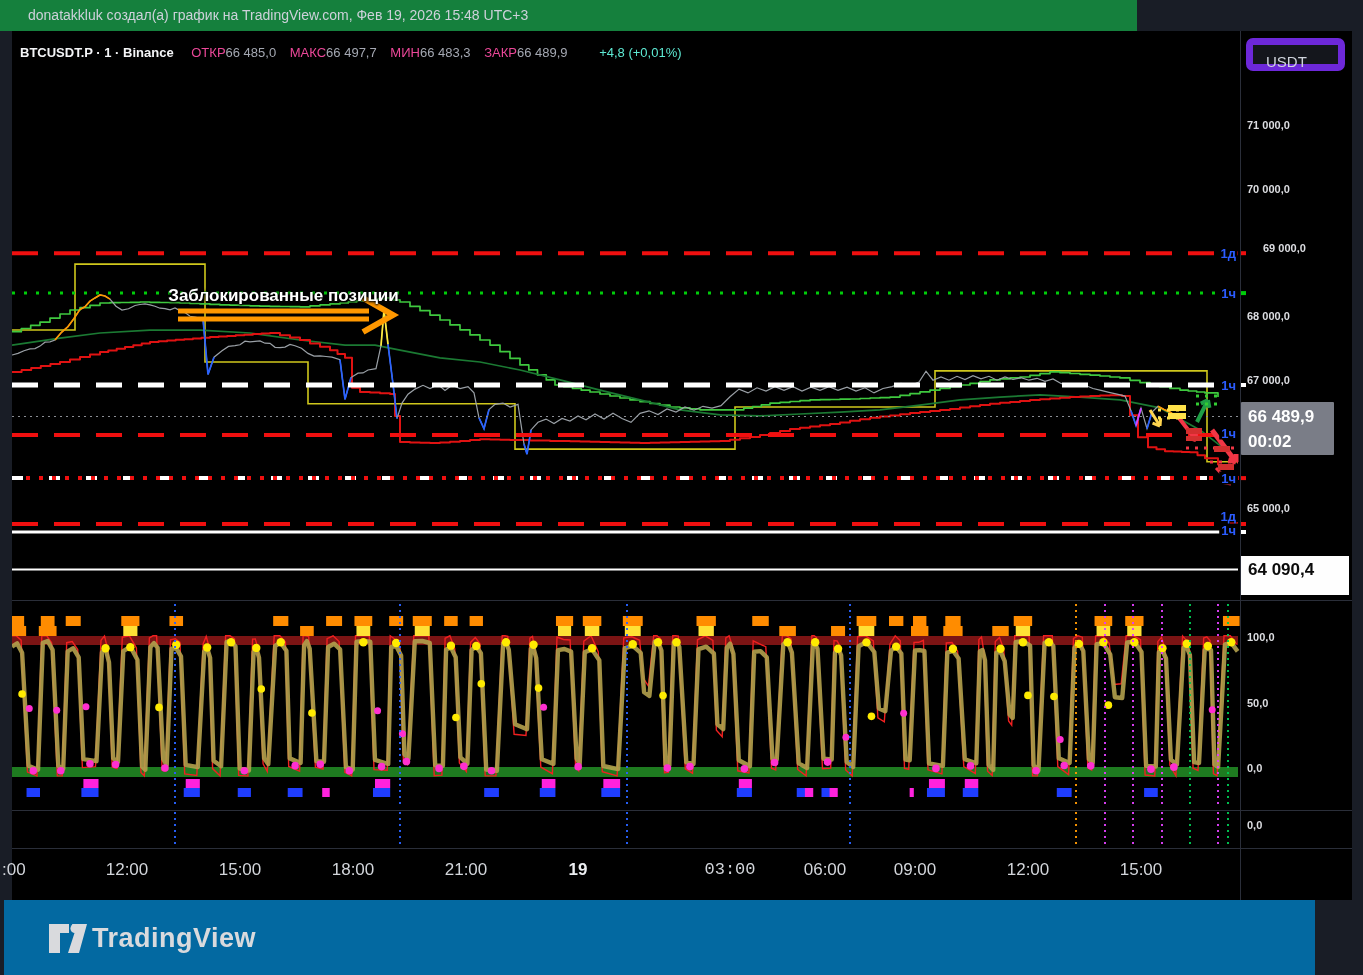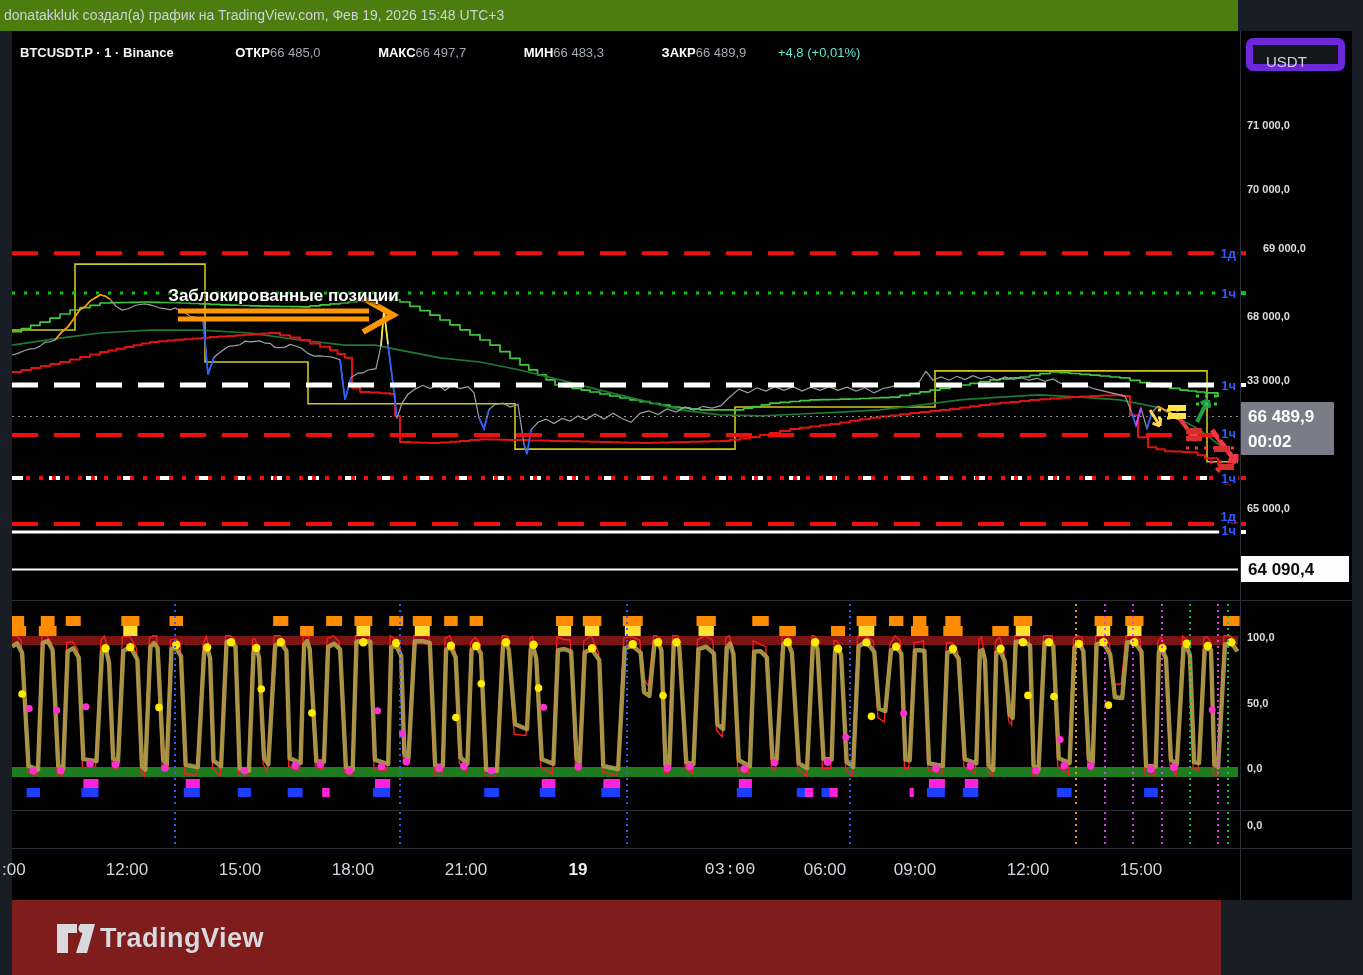--- a/index.html
+++ b/index.html
@@ -1,43 +1,43 @@
 <!DOCTYPE html>
 <html><head>
 <meta charset="utf-8">
 <style>
   html,body{margin:0;padding:0;background:#0c0e13;}
   #app{position:relative;width:1363px;height:975px;background:#191d26;overflow:hidden;
        font-family:"Liberation Sans","DejaVu Sans",sans-serif;-webkit-font-smoothing:antialiased;}
   .abs{position:absolute;}
-  #topbar{left:0;top:0;width:1238px;height:31px;background:#4d7c0f;color:#cdd1da;
-          font-size:14px;line-height:31px;padding-left:4px;box-sizing:border-box;white-space:nowrap;}
+  #topbar{left:0;top:0;width:1137px;height:31px;background:#15803d;color:#cdd1da;
+          font-size:14px;line-height:31px;padding-left:28px;box-sizing:border-box;white-space:nowrap;}
   #chartbg{left:12px;top:31px;width:1340px;height:869px;background:#000;}
   #chart-svg{left:0;top:0;z-index:2;}
   .sep{background:#2a2e39;z-index:3;}
   #titlerow{left:20px;top:45px;z-index:4;font-size:13px;color:#fff;white-space:nowrap;}
   #titlerow .sym{font-weight:bold;color:#f4f5f7;margin-right:14px;}
-  #titlerow b{font-weight:bold;color:#ffffff;font-style:normal;margin-left:44px;}
+  #titlerow b{font-weight:normal;color:#ec4899;font-style:normal;}
   #titlerow i{font-style:normal;color:#a4a8b2;margin-right:10px;}
   #titlerow .chg{color:#5eead4;margin-left:18px;}
   #usdt-btn{left:1246px;top:38px;width:99px;height:33px;z-index:4;border:7px solid #6d28d9;border-radius:7px;
             background:#14161c;color:#cfd3db;font-size:15px;line-height:33px;padding-left:13px;box-sizing:border-box;cursor:pointer;}
   .ptick{position:absolute;left:1247px;z-index:3;color:#dcdde1;font-size:11px;font-weight:600;white-space:nowrap;}
   .ttick{position:absolute;top:860px;z-index:3;color:#d2d5da;font-size:17px;font-weight:500;white-space:nowrap;transform:translateX(-50%);}
   .ttick.left{transform:none;}
   .ttick.bold{font-weight:700;color:#eceef1;}
   .plabel{position:absolute;z-index:3;color:#2b5cff;font-size:13px;font-weight:700;background:#000;
           padding:0 2px;transform:translate(-100%,-50%);line-height:13px;}
   #last-price{left:1241px;top:402px;width:93px;height:53px;z-index:5;background:#7a7d87;color:#fff;
               font-size:17px;font-weight:600;padding:2px 0 0 7px;box-sizing:border-box;line-height:25px;border-radius:1px;}
-  #level-label{left:1241px;top:556px;width:108px;height:26px;z-index:5;background:#fefefe;color:#0b0b0b;
+  #level-label{left:1241px;top:556px;width:108px;height:39px;z-index:5;background:#fefefe;color:#0b0b0b;
                font-size:17px;font-weight:600;line-height:27px;padding-left:7px;box-sizing:border-box;}
   #annotation{left:166px;top:286px;width:235px;z-index:6;color:#fff;font-size:17px;font-weight:700;
               text-align:center;text-shadow:0 1px 2px #000,0 0 4px #000;white-space:nowrap;}
-  #footer{left:12px;top:900px;width:1209px;height:75px;background:#7f1d1d;z-index:4;}
+  #footer{left:4px;top:900px;width:1311px;height:75px;background:#0369a1;z-index:4;}
   #footer .brand{position:absolute;left:88px;top:50%;transform:translateY(-50%);color:#d9dadd;
                  font-size:27px;font-weight:700;letter-spacing:.5px;}
   #logo-svg{position:absolute;left:44px;top:22px;}
 </style>
 </head>
 <body>
 
 <div id="app">
 
   <div id="topbar" class="abs">
@@ -325,21 +325,21 @@
     <span class="chg">+4,8 (+0,01%)</span>
   </div>
 
   <div id="usdt-btn" class="abs">USDT</div>
 
   <div id="price-ticks">
       <div class="ptick" style="top: 118.8px;">71 000,0</div>
       <div class="ptick" style="top: 182.6px;">70 000,0</div>
       <div class="ptick" style="top: 242px; margin-left: 16px;">69 000,0</div>
       <div class="ptick" style="top: 310.2px;">68 000,0</div>
-      <div class="ptick" style="top: 374px;">33 000,0</div>
+      <div class="ptick" style="top: 374px;">67 000,0</div>
       <div class="ptick" style="top: 501.6px;">65 000,0</div>
     </div>
   <div id="osc-ticks">
       <div class="ptick" style="top: 631px;">100,0</div>
       <div class="ptick" style="top: 696.5px;">50,0</div>
       <div class="ptick" style="top: 762px;">0,0</div>
       <div class="ptick" style="top: 819px;">0,0</div>
     </div>
   <div id="time-ticks">
       <div class="ttick left" style="left: 2px;">:00</div>

